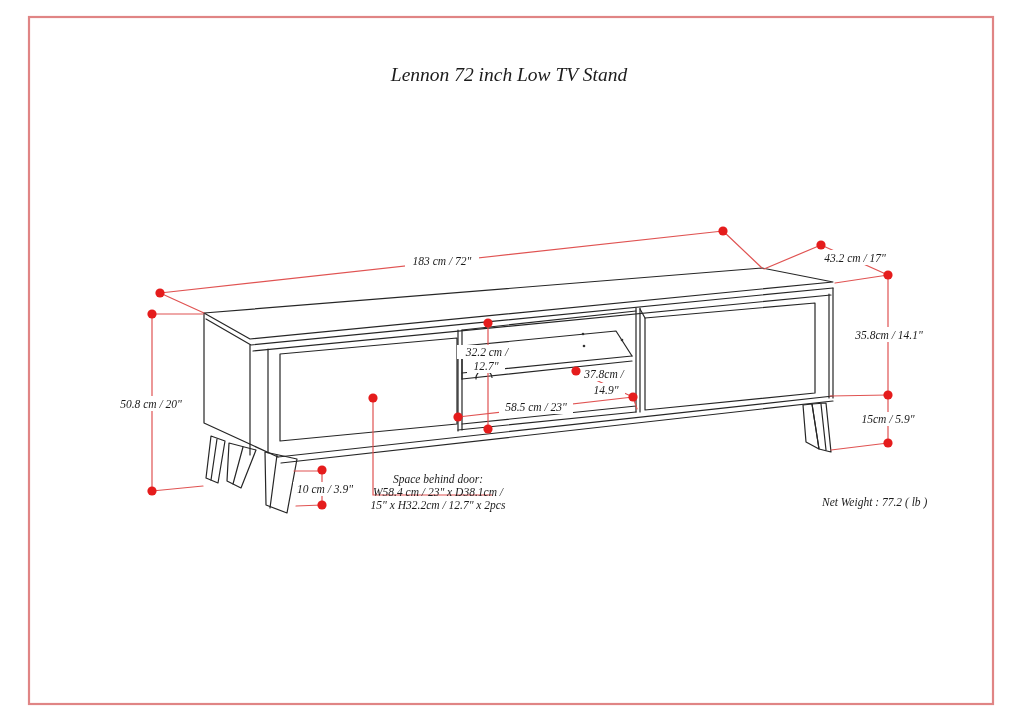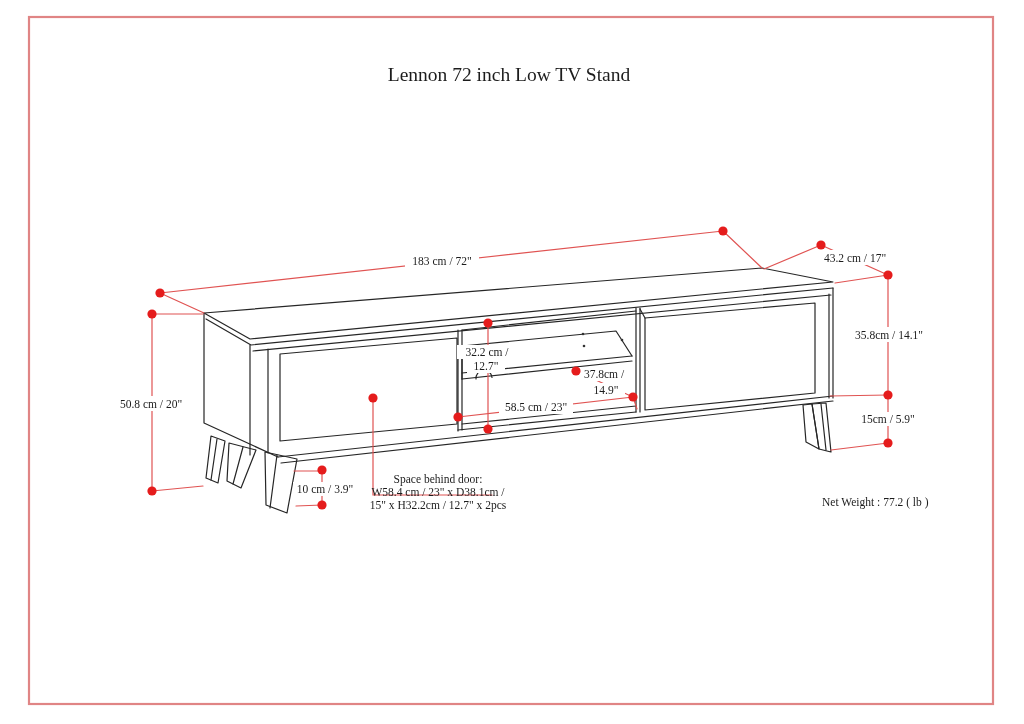--- a/index.html
+++ b/index.html
@@ -1,16 +1,16 @@
 <!DOCTYPE html>
 <html><head>
 <meta charset="utf-8">
 <style>
   html,body{margin:0;padding:0;background:#ffffff;width:1024px;height:724px;overflow:hidden;}
-  .page{position:relative;width:984px;height:724px;background:#ffffff;font-family:"Liberation Serif", serif;}
+  .page{position:relative;width:984px;height:724px;background:#ffffff;font-family:"Liberation Serif", serif;font-style:italic;}
   svg{position:absolute;left:0;top:0;}
   svg text{font-family:"Liberation Serif", serif;fill:#1c1c1c;}
   .dim-label{font-size:11.5px;}
   .title-text{font-size:19.5px;}
   .note-text{font-size:11.5px;}
 </style>
 </head>
 <body>
 
 <div class="page">

